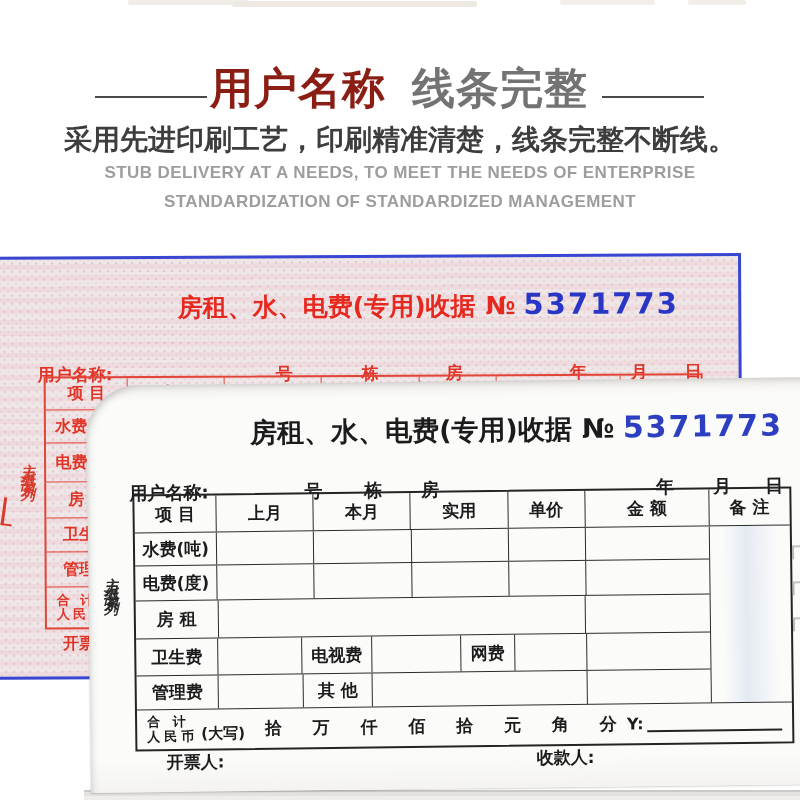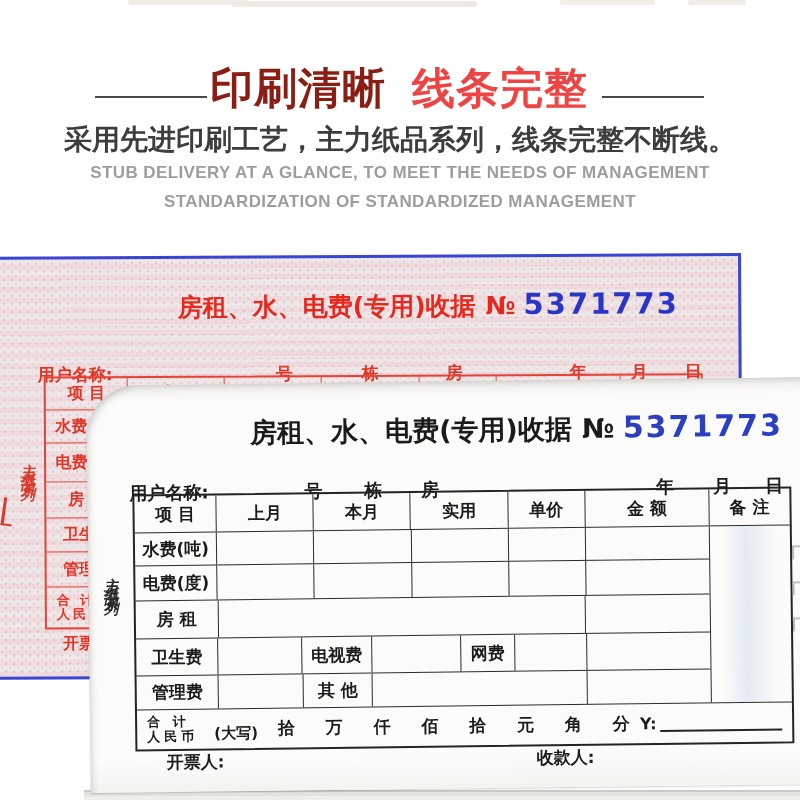--- a/index.html
+++ b/index.html
@@ -12,21 +12,21 @@
 
   
   .hdr{position:absolute;left:0;top:0;width:800px;text-align:center;}
   .hdr-titlerow{position:absolute;left:0;top:60px;width:800px;height:58px;}
   .hline{position:absolute;top:36px;height:2px;background:#4a4a4a;}
   .hline.left{left:95px;width:112px;}
   .hline.right{left:602px;width:102px;}
   .hdr-title{position:absolute;left:210px;top:0;width:360px;white-space:nowrap;
              font-size:43px;font-weight:bold;letter-spacing:1px;text-align:left;}
   .hdr-title .accent{color:#8a1e14;}
-  .hdr-title .main{color:#ef4444;margin-left:10px;}
+  .hdr-title .main{color:#737373;margin-left:10px;}
   .hdr-sub{position:absolute;left:0;top:121px;width:800px;font-size:28px;font-weight:bold;
            color:#3d3d3d;letter-spacing:0px;white-space:nowrap;}
   .hdr-eng{position:absolute;left:0;width:800px;font-size:17px;font-weight:bold;
            color:#9d9d9d;letter-spacing:0.4px;font-family:"Liberation Sans",sans-serif;}
   .eng1{top:163px;} .eng2{top:192px;}
 
   
   .receipt{position:absolute;}
   .receipt *{box-sizing:content-box;}
   .r-title{position:absolute;text-align:center;white-space:nowrap;}
@@ -38,21 +38,21 @@
   .r-table{position:absolute;}
   .t-head,.t-row{display:flex;}
   .t-cell{display:flex;align-items:center;justify-content:center;
           font-weight:bold;white-space:nowrap;overflow:hidden;}
   .t-body{display:flex;}
   .t-body-left .t-row + .t-row{border-top-style:solid;border-top-width:1px;}
   .t-total{display:flex;align-items:center;}
   .total-label{display:flex;flex-direction:column;justify-content:center;
                font-weight:bold;line-height:1.1;padding-left:10px;}
   .total-label div{white-space:nowrap;}
-  .caps{font-weight:bold;align-self:flex-end;padding-bottom:5px;margin-left:16px;white-space:nowrap;}
+  .caps{font-weight:bold;align-self:flex-end;padding-bottom:5px;margin-left:3px;white-space:nowrap;}
   .units{flex:0 0 auto;display:flex;justify-content:space-between;font-weight:bold;}
   .yprefix{font-weight:bold;margin-left:10px;}
   .yline{flex:1;height:15px;margin:0 10px 0 4px;}
   .r-foot{position:absolute;}
   .r-foot span{position:absolute;top:0;font-weight:bold;white-space:nowrap;}
   .r-side{position:absolute;writing-mode:vertical-rl;text-orientation:upright;
           font-style:italic;font-weight:bold;letter-spacing:5px;white-space:nowrap;}
 
   
   .receipt.back{
@@ -131,27 +131,27 @@
 
   <div class="artifact" style="left:128px;top:0;width:120px;height:5px;background:#f0ece8;"></div>
   <div class="artifact" style="left:232px;top:1px;width:245px;height:6px;background:#efe9e4;"></div>
   <div class="artifact" style="left:560px;top:0;width:95px;height:5px;background:#f2eee9;"></div>
   <div class="artifact" style="left:688px;top:0;width:58px;height:5px;background:#f1ede9;"></div>
 
   <div class="hdr">
     <div class="hdr-titlerow">
       <span class="hline left"></span>
       <div class="hdr-title">
-        <span class="accent">印刷清晰</span>
+        <span class="accent">用户名称</span>
         <span class="main">线条完整</span>
       </div>
       <span class="hline right"></span>
     </div>
-    <div class="hdr-sub">采用先进印刷工艺，主力纸品系列，线条完整不断线。</div>
-    <div class="hdr-eng eng1">STUB DELIVERY AT A GLANCE, TO MEET THE NEEDS OF MANAGEMENT</div>
+    <div class="hdr-sub">采用先进印刷工艺，印刷精准清楚，线条完整不断线。</div>
+    <div class="hdr-eng eng1">STUB DELIVERY AT A NEEDS, TO MEET THE NEEDS OF ENTERPRISE</div>
     <div class="hdr-eng eng2">STANDARDIZATION OF STANDARDIZED MANAGEMENT</div>
   </div>
 
   <div class="receipt back">
     <div class="r-title">
       <span class="t-text">房租、水、电费(专用)收据</span><span class="r-serial-prefix">№</span>
       <span class="r-serial">5371773</span>
     </div>
     <div class="r-user">
       <span style="left:0">用户名称:</span>

